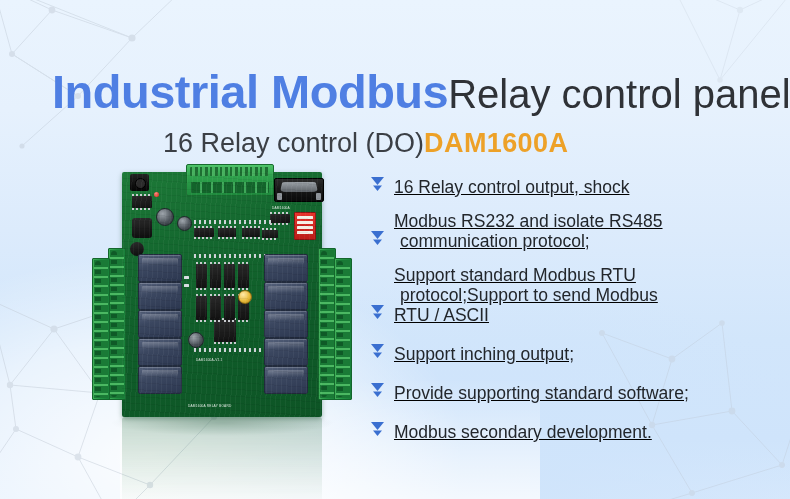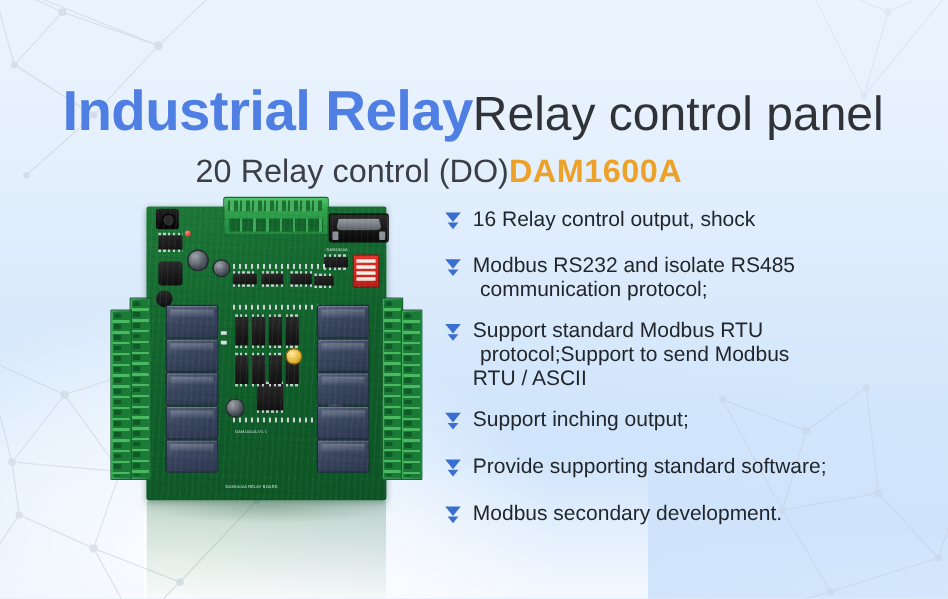--- a/index.html
+++ b/index.html
@@ -47,22 +47,23 @@
     position:absolute;left:163px;top:104px;white-space:nowrap;
     font-size:27px;line-height:34px;font-weight:400;color:#3b3f45;
   }
   .subtitle .model{color:#eda128;font-weight:700;letter-spacing:.4px;}
 
   
   .features{
     position:absolute;left:370px;top:172px;width:400px;
   }
   .feat{
-    position:relative;display:flex;align-items:flex-start;
+    position:relative;display:flex;align-items:flex-end;
     margin-bottom:14px;
+    text-decoration:underline;
   }
   .feat .bullet{
     flex:0 0 auto;width:15px;height:22px;margin-right:9px;margin-top:3px;
   }
   .feat .bullet svg{display:block;}
   .feat .txt{
     font-size:17.5px;line-height:20px;color:#22262b;font-weight:400;
     max-width:330px;
   }
   .feat .txt .l2{display:block;padding-left:6px;}
@@ -264,23 +265,23 @@
         <circle cx="150" cy="8" r="2.8"></circle>
           <circle cx="80" cy="110" r="3.2"></circle>
         <circle cx="160" cy="96" r="3.4"></circle>
           <circle cx="210" cy="150" r="3"></circle>
         <circle cx="120" cy="178" r="3"></circle>
           <circle cx="236" cy="70" r="2.6"></circle>
       </g>
     </svg>
   </div>
 
-  <h1 class="title"><span class="brand">Industrial Relay</span><span class="rest">Relay control panel</span></h1>
-
-  <h2 class="subtitle"><span>20 Relay control (DO)</span><span class="model">DAM1600A</span></h2>
+  <h1 class="title"><span class="brand">Industrial Modbus</span><span class="rest">Relay control panel</span></h1>
+
+  <h2 class="subtitle"><span>16 Relay control (DO)</span><span class="model">DAM1600A</span></h2>
 
   <ul class="features" style="list-style:none;margin:0;padding:0;">
     <li class="feat">
       <span class="bullet">
         <svg width="15" height="20" viewBox="0 0 15 20">
             <polygon points="1,2 14,2 7.5,10" fill="#3a6fd0"></polygon>
             <polygon points="3,10.5 12,10.5 7.5,16" fill="#3a6fd0"></polygon>
           </svg>
       </span>
       <span class="txt"><span>16 Relay control output, shock</span></span>

